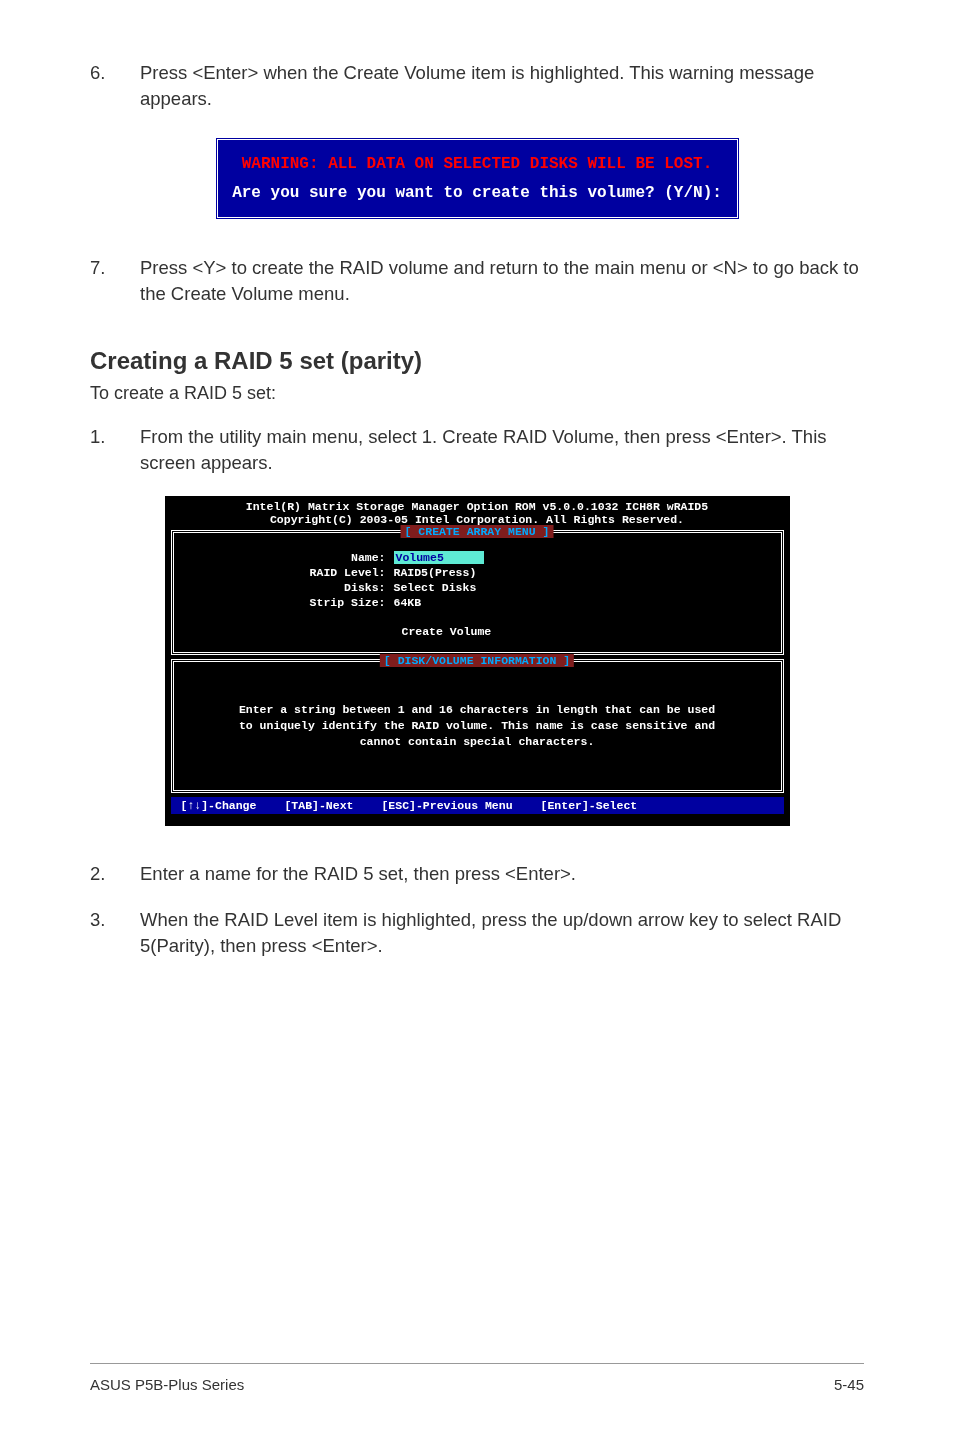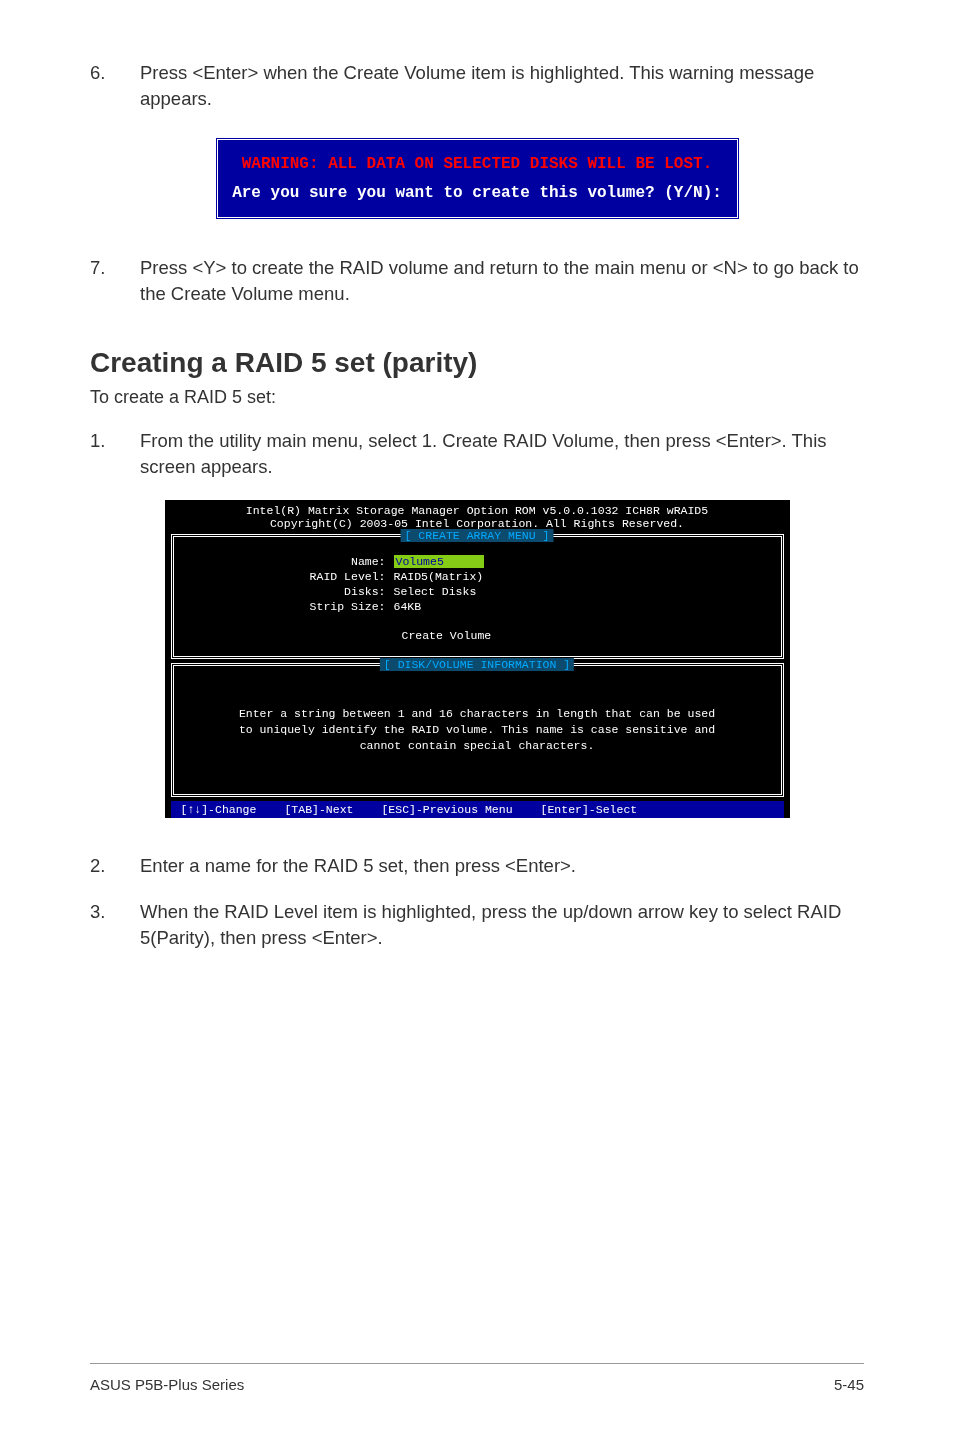--- a/index.html
+++ b/index.html
@@ -42,63 +42,63 @@
     text-align: center;
     line-height: 1.8;
   }
   .warning-box .warn-line {
     color: #ff0000;
   }
   .warning-box .prompt-line {
     color: #fff;
   }
   .section-heading {
-    font-size: 28px;
+    font-size: 24px;
     font-weight: bold;
     color: #333;
     margin-top: 40px;
     margin-bottom: 8px;
   }
   .section-sub {
     font-size: 18px;
     color: #333;
     margin-bottom: 20px;
   }
   .bios-wrap {
     display: flex;
     justify-content: center;
     margin: 20px 0 35px 0;
   }
   .bios {
     width: 625px;
     background: #000;
     font-family: "Courier New", monospace;
     font-size: 11.5px;
-    font-weight: normal;
-    padding-bottom: 0;
+    font-weight: bold;
+    padding-bottom: 12px;
   }
   .bios-header {
     color: #fff;
     text-align: center;
     padding: 4px 0;
   }
   .bios-panel {
     border: 3px double #fff;
     margin: 0 6px 4px 6px;
     background: #000;
     color: #fff;
     padding: 10px 0 14px 0;
     position: relative;
   }
   .bios-panel-title {
     position: absolute;
     top: -8px;
     left: 50%;
     transform: translateX(-50%);
-    background: #0c4a6e;
+    background: #7f1d1d;
     color: #00aaff;
     padding: 0 4px;
     white-space: pre;
   }
   .bios-form {
     margin-top: 8px;
   }
   .bios-row {
     display: flex;
     margin: 2px 0;
@@ -106,21 +106,21 @@
   .bios-label {
     width: 220px;
     text-align: right;
     color: #fff;
     padding-right: 8px;
   }
   .bios-value {
     color: #fff;
   }
   .bios-value-input {
-    background: #84cc16;
+    background: #5eead4;
     color: #0000a0;
     padding: 0 40px 0 2px;
   }
   .bios-create {
     text-align: left;
     padding-left: 228px;
     margin-top: 16px;
     color: #fff;
   }
   .bios-info {
@@ -189,21 +189,21 @@
 
     <div class="bios-panel">
       <div class="bios-panel-title">[ CREATE ARRAY MENU ]</div>
       <div class="bios-form">
         <div class="bios-row">
           <div class="bios-label">Name:</div>
           <div class="bios-value-input">Volume5</div>
         </div>
         <div class="bios-row">
           <div class="bios-label">RAID Level:</div>
-          <div class="bios-value">RAID5(Matrix)</div>
+          <div class="bios-value">RAID5(Press)</div>
         </div>
         <div class="bios-row">
           <div class="bios-label">Disks:</div>
           <div class="bios-value">Select Disks</div>
         </div>
         <div class="bios-row">
           <div class="bios-label">Strip Size:</div>
           <div class="bios-value">64KB</div>
         </div>
         <div class="bios-create">Create Volume</div>

